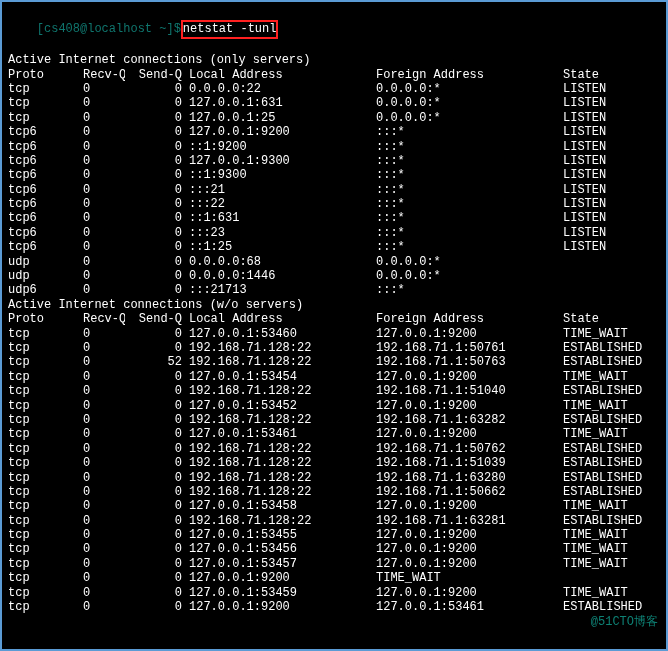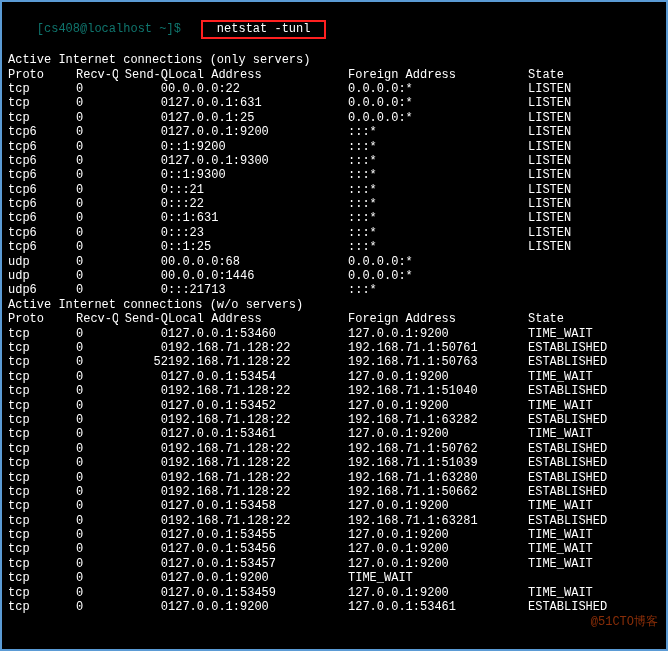--- a/index.html
+++ b/index.html
@@ -17,42 +17,43 @@
       color: #fff;
       padding: 4px 6px;
       height: 100%;
       line-height: 1.2;
       position: relative;
     }
     .prompt-line { white-space: pre; }
     .prompt { color: #0f766e; }
     .cmd-highlight {
       border: 2px solid #ff2020;
-      padding: 0 14px;
+      padding: 0 0;
       display: inline-block;
-      margin-left: 20px;
+      margin-left: 0;
     }
     .header-line { white-space: pre; }
     .row {
       display: grid;
       grid-template-columns: 60px 50px 50px 180px 180px 120px;
       white-space: pre;
+      gap: 7px;
     }
     .row > span { overflow: hidden; }
     .col-proto { }
     .col-recvq { text-align: left; margin-left: 8px; }
     .col-sendq { text-align: right; }
     .col-local { }
     .col-foreign { }
     .col-state { }
     .watermark {
       position: absolute;
       right: 8px;
       bottom: 20px;
-      color: #c2410c;
+      color: #14b8a6;
       font-size: 12px;
       opacity: 0.7;
     }
   </style>
 </head>
 <body>
 
 <div class="terminal">
 
   <div class="prompt-line">

